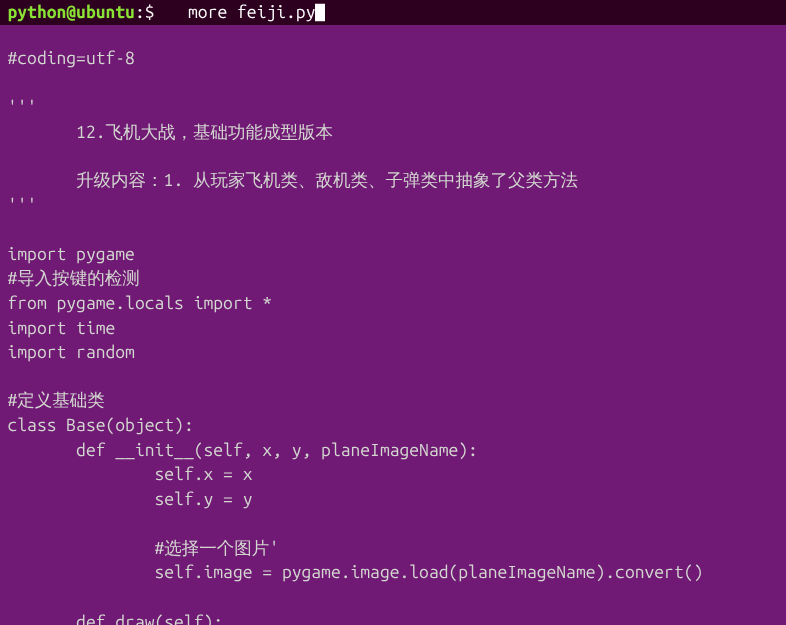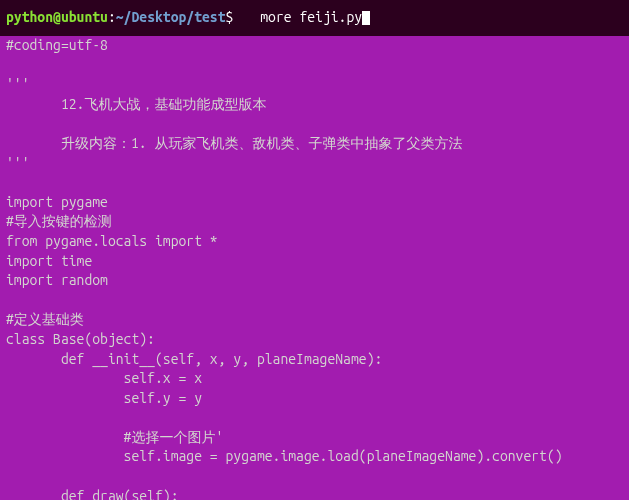--- a/index.html
+++ b/index.html
@@ -17,21 +17,21 @@
       color: #ffffff;
       overflow: hidden;
     }
     .terminal {
       width: 100%;
       height: 100%;
     }
     .title-bar {
       background: #2c001e;
       padding: 2px 6px;
-      height: 36px;
+      height: 20px;
       display: flex;
       align-items: center;
     }
     .prompt-user {
       color: #8ae234;
       font-weight: bold;
     }
     .prompt-path {
       color: #729fcf;
       font-weight: bold;
@@ -44,37 +44,36 @@
       margin-left: 19px;
     }
     .cursor {
       display: inline-block;
       width: 8px;
       height: 14px;
       background: #ffffff;
       vertical-align: text-bottom;
     }
     .content {
-      background: #a21caf;
-      padding: 0 6px;
+      background: #701a75;
+      padding: 17px 6px;
       white-space: pre;
       color: #d3d7cf;
       height: calc(100% - 20px);
     }
     .code-line {
       display: block;
       min-height: 1.4em;
     }
   </style>
 </head>
 <body>
 
 <div class="terminal">
   <div class="title-bar">
     <span class="prompt-user">python@ubuntu</span>
       <span class="prompt-dollar">:</span>
-      <span class="prompt-path">~/Desktop/test</span>
       <span class="prompt-dollar">$</span>
       <span class="prompt-cmd">&nbsp;<span>more feiji.py</span></span>
       <span class="cursor"></span>
   </div>
   <div class="content"><span class="code-line">#coding=utf-8</span><span class="code-line"></span><span class="code-line">'''</span><span class="code-line">       12.飞机大战，基础功能成型版本</span><span class="code-line"></span><span class="code-line">       升级内容：1. 从玩家飞机类、敌机类、子弹类中抽象了父类方法</span><span class="code-line">'''</span><span class="code-line"></span><span class="code-line">import pygame</span><span class="code-line">#导入按键的检测</span><span class="code-line">from pygame.locals import *</span><span class="code-line">import time</span><span class="code-line">import random</span><span class="code-line"></span><span class="code-line">#定义基础类</span><span class="code-line">class Base(object):</span><span class="code-line">       def __init__(self, x, y, planeImageName):</span><span class="code-line">               self.x = x</span><span class="code-line">               self.y = y</span><span class="code-line"></span><span class="code-line">               #选择一个图片'</span><span class="code-line">               self.image = pygame.image.load(planeImageName).convert()</span><span class="code-line"></span><span class="code-line">       def draw(self):</span><span class="code-line">               screen.blit(self.image, (self.x, self.y))</span></div>
 </div>
 
 </body></html>

